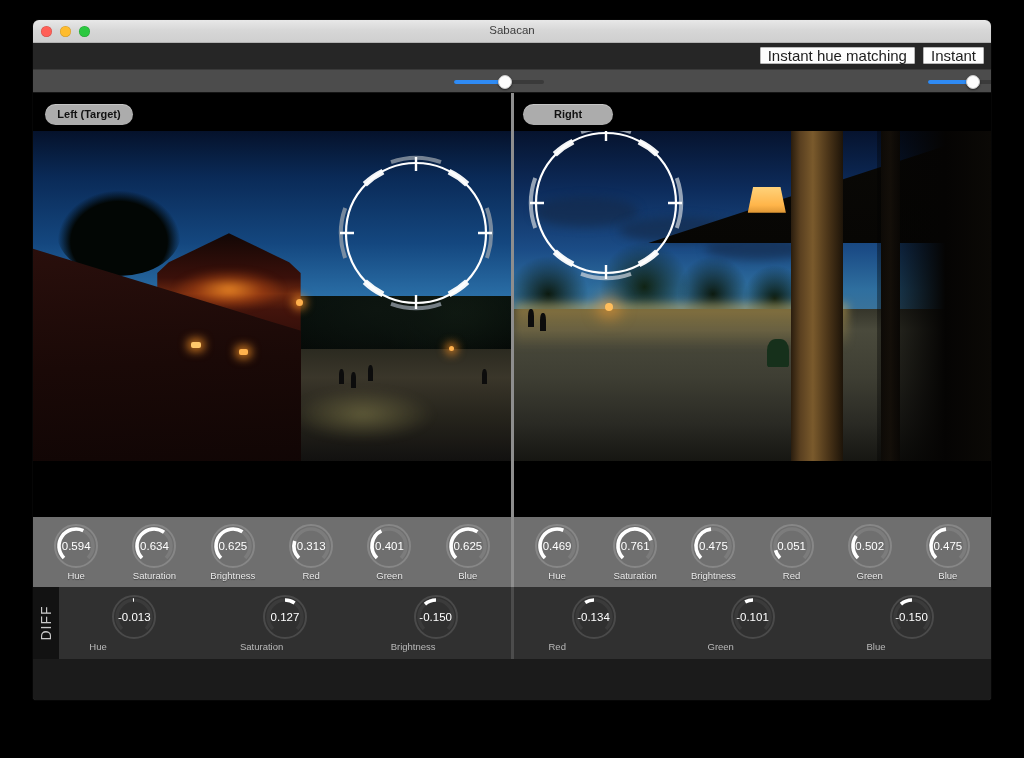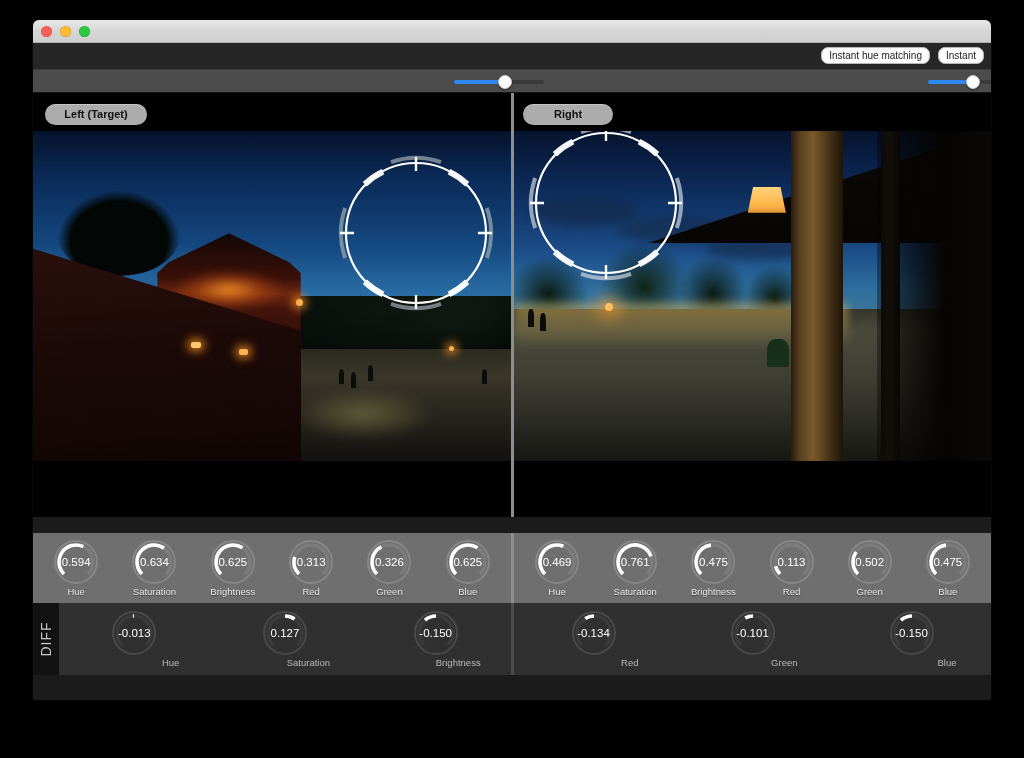--- a/index.html
+++ b/index.html
@@ -18,22 +18,22 @@
   .light{ width:11px; height:11px; border-radius:50%; }
   .light.red{ background:#ff5f57; box-shadow:inset 0 0 0 .5px rgba(0,0,0,.18); }
   .light.yellow{ background:#febc2e; box-shadow:inset 0 0 0 .5px rgba(0,0,0,.18); }
   .light.green{ background:#2bc840; box-shadow:inset 0 0 0 .5px rgba(0,0,0,.18); }
   #win-title{ position:absolute; left:0; right:0; top:4px; text-align:center;
     font-size:11.5px; color:#3c3c3c; }
 
   
   #toolbar{ position:relative; height:26px; background:#262626; }
   #toolbar-actions{ position:absolute; right:7px; top:4px; display:flex; gap:8px; }
-  .tbtn{ background:#fdfdfd; border:1px solid #b9b9b9; border-radius:7px;
-    color:#1d1d1d; font-size:10px; line-height:16px; height:17px; padding:0 7px;
+  .tbtn{ background:#fdfdfd; border:1px solid #b9b9b9; border-radius:1px;
+    color:#1d1d1d; font-size:15px; line-height:16px; height:17px; padding:0 7px;
     white-space:nowrap; }
 
   
   #sliderbar{ position:relative; height:24px; background:#4c4c4c;
     border-top:1px solid #3a3a3a; border-bottom:1px solid #151515; }
   .slider{ position:absolute; top:0; height:24px; }
   .slider .track{ position:absolute; top:10px; left:0; height:4px; width:100%;
     background:#3a3a3a; border-radius:2px; }
   .slider .fill{ position:absolute; top:10px; left:0; height:4px;
     background:#2f8bf4; border-radius:2px; }
@@ -47,21 +47,21 @@
   #panes{ position:relative; height:424px; background:#000; display:flex; }
   .pane{ position:relative; height:100%; }
   #pane-left{ width:478px; }
   #pane-divider{ width:3px; background:#8e8e8e; height:100%; }
   #pane-right{ flex:1; }
 
   .pane-label{ position:absolute; top:11px; z-index:5;
     background:#acacac; color:#121212; font-size:11px; font-weight:bold;
     border-radius:11px; height:21px; line-height:21px; text-align:center;
     box-shadow:inset 0 1px 0 rgba(255,255,255,.3); }
-  #label-left{ left:12px; width:102px; }
+  #label-left{ left:12px; width:88px; }
   #label-right{ left:9px; width:90px; }
 
   .photo{ position:absolute; left:0; overflow:hidden; }
   #photo-left{ top:38px; width:478px; height:330px; }
   #photo-right{ top:38px; width:477px; height:330px; }
 
   
   .sky-l{ position:absolute; inset:0;
     background:linear-gradient(to bottom,#05122b 0%,#0a2a57 14%,#14477f 34%,
       #2a6ea6 50%,#4a87b4 60%,#14334d 70%,#050608 80%,#000 100%); }
@@ -122,21 +122,21 @@
     box-shadow:0 0 26px 12px rgba(255,170,60,.45);
     clip-path:polygon(14% 0,86% 0,100% 78%,0 78%); }
   .darkright-r{ position:absolute; right:0; top:0; width:24%; height:100%;
     background:linear-gradient(to right,rgba(0,0,0,.35),#050403 60%,#0b0906 100%); }
 
   
   .picker{ position:absolute; }
   .picker svg{ display:block; overflow:visible; }
 
   
-  #knobrow{ position:relative; height:70px; background:#f9a8d4; display:flex;margin-top:16px; }
+  #knobrow{ position:relative; height:70px; background:#f9a8d4; display:flex; }
   .knobgroup{ position:relative; height:70px; background:#6f6f6f; display:flex;
     align-items:center; justify-content:space-around; padding:0 4px; }
   #knobs-left{ width:478px; }
   #knobs-divider{ width:3px; background:#8e8e8e; }
   #knobs-right{ flex:1; }
 
   .knob{ position:relative; width:62px; text-align:center; }
   .knob .dialwrap{ position:relative; width:46px; height:46px; margin:0 auto; }
   .knob svg{ position:absolute; left:0; top:0; }
   .knob .val{ position:absolute; left:0; top:0; width:46px; height:46px;
@@ -150,39 +150,40 @@
     display:flex; align-items:stretch; }
   #diff-label{ width:26px; background:#121212; position:relative; }
   #diff-label span{ position:absolute; left:50%; top:50%;
     transform:translate(-50%,-50%) rotate(-90deg); transform-origin:center;
     font-size:14px; letter-spacing:1px; color:#c9c9c9; white-space:nowrap; }
   .diffgroup{ height:100%; background:#303030; display:flex;
     align-items:center; justify-content:space-around; }
   #diff-left{ width:452px; }
   #diff-divider{ width:3px; background:#4c4c4c; }
   #diff-right{ flex:1; }
-  .diffknob{ position:relative; width:90px; text-align:right; }
+  .diffknob{ position:relative; width:90px; text-align:left; }
   .diffknob .dialwrap{ position:relative; width:46px; height:46px; margin:0 auto; }
   .diffknob svg{ position:absolute; left:0; top:0; }
   .diffknob .val{ position:absolute; left:0; top:0; width:46px; height:46px;
     display:flex; align-items:center; justify-content:center;
     font-size:11.5px; color:#fff; }
   .diffknob .cap{ font-size:9.5px; color:#b9b9b9; margin-top:1px; }
 </style>
 </head>
 <body>
 
 <div id="window">
 
   <div id="titlebar">
     <div class="lights">
       <div class="light red"></div>
       <div class="light yellow"></div>
       <div class="light green"></div>
     </div>
+    <div id="win-title">Sabacan</div>
   </div>
 
   <div id="toolbar">
     <div id="toolbar-actions">
       <button class="tbtn">Instant hue matching</button>
       <button class="tbtn">Instant</button>
     </div>
   </div>
 
   <div id="sliderbar">
@@ -343,21 +344,21 @@
           </div>
           <div class="cap">Red</div>
         </div>
         <div class="knob">
           <div class="dialwrap">
             <svg width="46" height="46" viewBox="0 0 46 46">
               <circle cx="23" cy="23" r="21" fill="none" stroke="#878787" stroke-width="2"></circle>
               <path d="M 10.98 35.02 A 17 17 0 1 1 35.02 35.02" fill="none" stroke="#7c7c7c" stroke-width="3.6" stroke-linecap="butt"></path>
               <path d="M 10.98 35.02 A 17 17 0 0 1 15.35 7.82" fill="none" stroke="#ffffff" stroke-width="3.6" stroke-linecap="butt"></path>
             </svg>
-            <div class="val">0.326</div>
+            <div class="val">0.401</div>
           </div>
           <div class="cap">Green</div>
         </div>
         <div class="knob">
           <div class="dialwrap">
             <svg width="46" height="46" viewBox="0 0 46 46">
               <circle cx="23" cy="23" r="21" fill="none" stroke="#878787" stroke-width="2"></circle>
               <path d="M 10.98 35.02 A 17 17 0 1 1 35.02 35.02" fill="none" stroke="#7c7c7c" stroke-width="3.6" stroke-linecap="butt"></path>
               <path d="M 10.98 35.02 A 17 17 0 0 1 32.44 8.87" fill="none" stroke="#ffffff" stroke-width="3.6" stroke-linecap="butt"></path>
             </svg>
@@ -401,21 +402,21 @@
           </div>
           <div class="cap">Brightness</div>
         </div>
         <div class="knob">
           <div class="dialwrap">
             <svg width="46" height="46" viewBox="0 0 46 46">
               <circle cx="23" cy="23" r="21" fill="none" stroke="#878787" stroke-width="2"></circle>
               <path d="M 10.98 35.02 A 17 17 0 1 1 35.02 35.02" fill="none" stroke="#7c7c7c" stroke-width="3.6" stroke-linecap="butt"></path>
               <path d="M 10.98 35.02 A 17 17 0 0 1 6.54 27.25" fill="none" stroke="#ffffff" stroke-width="3.6" stroke-linecap="butt"></path>
             </svg>
-            <div class="val">0.113</div>
+            <div class="val">0.051</div>
           </div>
           <div class="cap">Red</div>
         </div>
         <div class="knob">
           <div class="dialwrap">
             <svg width="46" height="46" viewBox="0 0 46 46">
               <circle cx="23" cy="23" r="21" fill="none" stroke="#878787" stroke-width="2"></circle>
               <path d="M 10.98 35.02 A 17 17 0 1 1 35.02 35.02" fill="none" stroke="#7c7c7c" stroke-width="3.6" stroke-linecap="butt"></path>
               <path d="M 10.98 35.02 A 17 17 0 0 1 9.25 13.01" fill="none" stroke="#ffffff" stroke-width="3.6" stroke-linecap="butt"></path>
             </svg>

